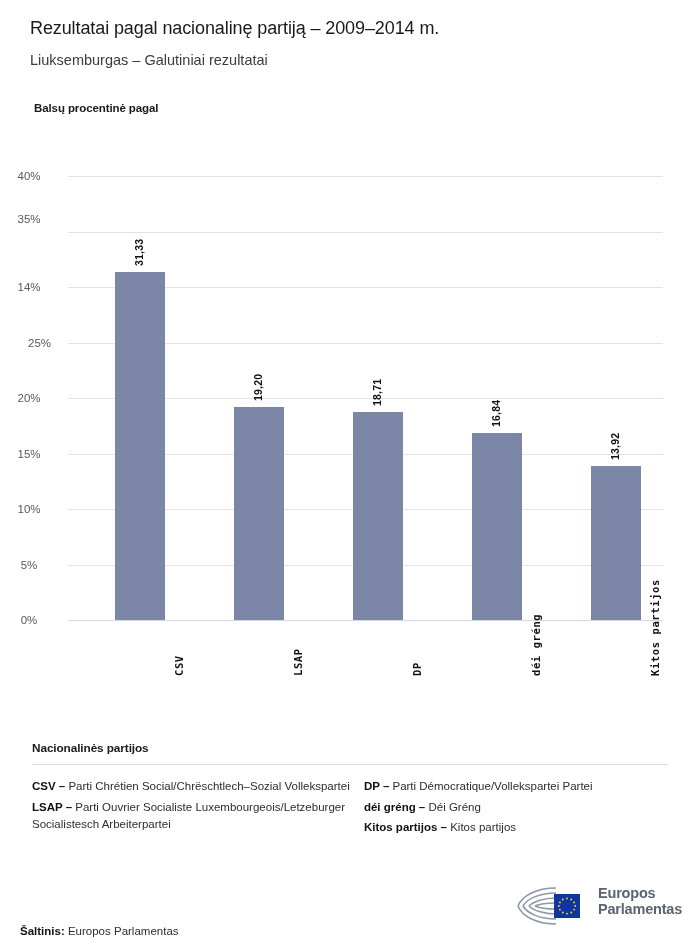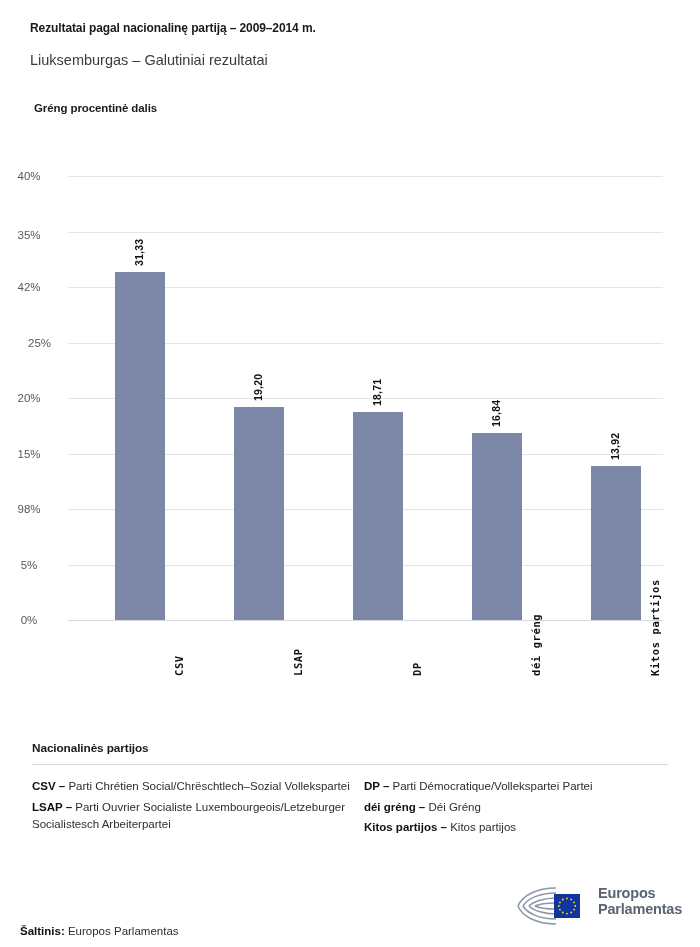--- a/index.html
+++ b/index.html
@@ -15,22 +15,22 @@
   .page {
     position: relative;
     width: 700px;
     height: 947px;
     background: #ffffff;
   }
 
   
   .hdr { position: absolute; left: 30px; top: 18px; width: 640px; }
   .chart-title {
-    font-size: 12px;
-    font-weight: bold;
+    font-size: 18px;
+    font-weight: normal;
     letter-spacing: -0.1px;
     color: #1a1a1a;
     margin: 0;
     line-height: 20px;
   }
   .chart-subtitle {
     font-size: 14.5px;
     font-weight: normal;
     color: #3c3c3c;
     margin: 0;
@@ -188,43 +188,43 @@
 </style>
 </head>
 <body>
 
 <div class="page">
 
   <div class="hdr">
     <div class="chart-title">Rezultatai pagal nacionalinę partiją – 2009–2014 m.</div>
     <div class="chart-subtitle">Liuksemburgas – Galutiniai rezultatai</div>
   </div>
-  <div class="axis-caption">Gréng procentinė dalis</div>
+  <div class="axis-caption">Balsų procentinė pagal</div>
 
   <div class="plot-wrap">
     <div class="plot" id="gridlayer">
         <div class="gridline base" style="top: 444px;"></div>
         <div class="gridline" style="top: 388.5px;"></div>
         <div class="gridline" style="top: 333px;"></div>
         <div class="gridline" style="top: 277.5px;"></div>
         <div class="gridline" style="top: 222px;"></div>
         <div class="gridline" style="top: 166.5px;"></div>
         <div class="gridline" style="top: 111px;"></div>
         <div class="gridline" style="top: 55.5px;"></div>
         <div class="gridline" style="top: 0px;"></div>
       </div>
     <div class="ylabels" id="ylabellayer">
         <div class="ylabel" style="top: 444px;">0%</div>
         <div class="ylabel" style="top: 388.5px;">5%</div>
-        <div class="ylabel" style="top: 333px;">98%</div>
+        <div class="ylabel" style="top: 333px;">10%</div>
         <div class="ylabel" style="top: 277.5px;">15%</div>
         <div class="ylabel" style="top: 222px;">20%</div>
         <div class="ylabel" style="top: 166.5px; padding-left: 21px;">25%</div>
-        <div class="ylabel" style="top: 111px;">42%</div>
-        <div class="ylabel" style="top: 59px;">35%</div>
+        <div class="ylabel" style="top: 111px;">14%</div>
+        <div class="ylabel" style="top: 43px;">35%</div>
         <div class="ylabel" style="top: 0px;">40%</div>
       </div>
     <div class="bars" id="barlayer">
         <div class="barcell" style="left: 47px; height: 444px;">
           <div class="bar" style="height: 347.763px; background: rgb(124, 134, 166);"></div>
           <div class="barval" style="bottom: 347.763px;">31,33</div>
         </div>
         <div class="barcell" style="left: 166px; height: 444px;">
           <div class="bar" style="height: 213.12px; background: rgb(124, 134, 166);"></div>
           <div class="barval" style="bottom: 213.12px;">19,20</div>

